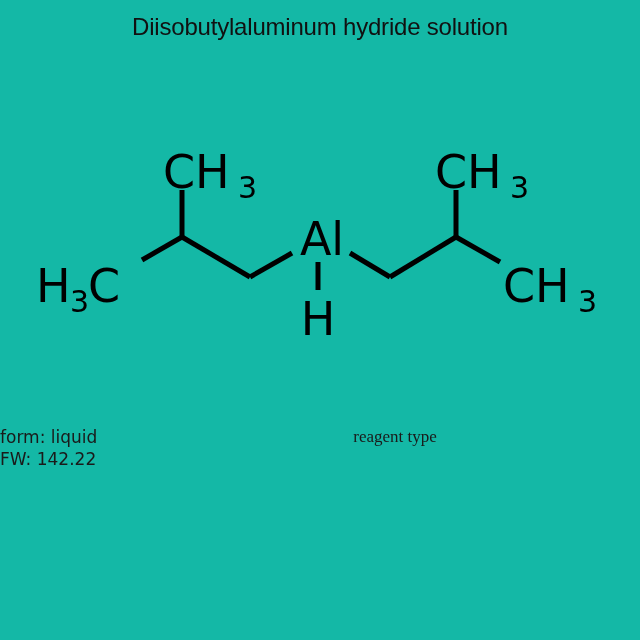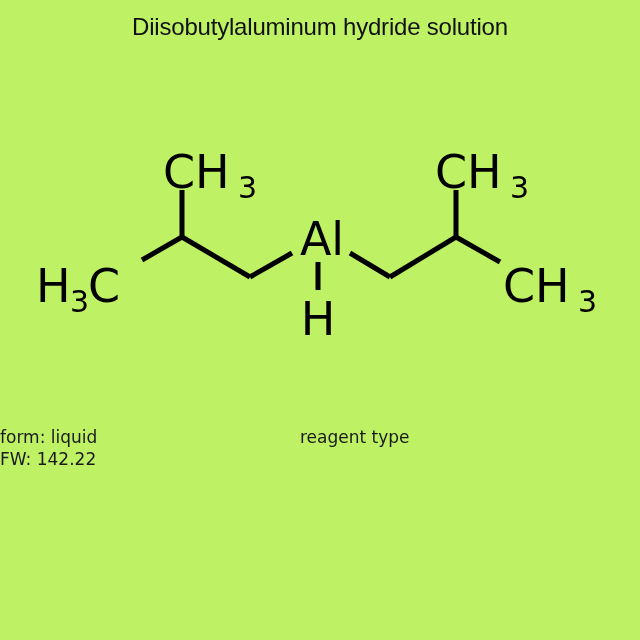--- a/index.html
+++ b/index.html
@@ -4,21 +4,21 @@
 <style>
   html, body {
     margin: 0;
     padding: 0;
     background: #ffffff;
   }
   #page {
     position: relative;
     width: 640px;
     height: 640px;
-    background: #bef264;
+    background: #14b8a6;
     overflow: hidden;
     font-family: "DejaVu Sans", sans-serif;
     color: #000000;
   }
 
   
   #title {
     position: absolute;
     left: 0;
     top: 12px;
@@ -68,21 +68,22 @@
   }
   #prop-left {
     left: 0;
     top: 426px;
     text-align: left;
   }
   #prop-right {
     left: 300px;
     top: 426px;
     width: 190px;
-    text-align: left;
+    text-align: center;
+    font-family: Liberation Serif, serif;
   }
   .prop-line { display: block; }
 </style>
 </head>
 <body>
 
 <div id="page">
 
   <div id="title">Diisobutylaluminum hydride solution</div>
 

